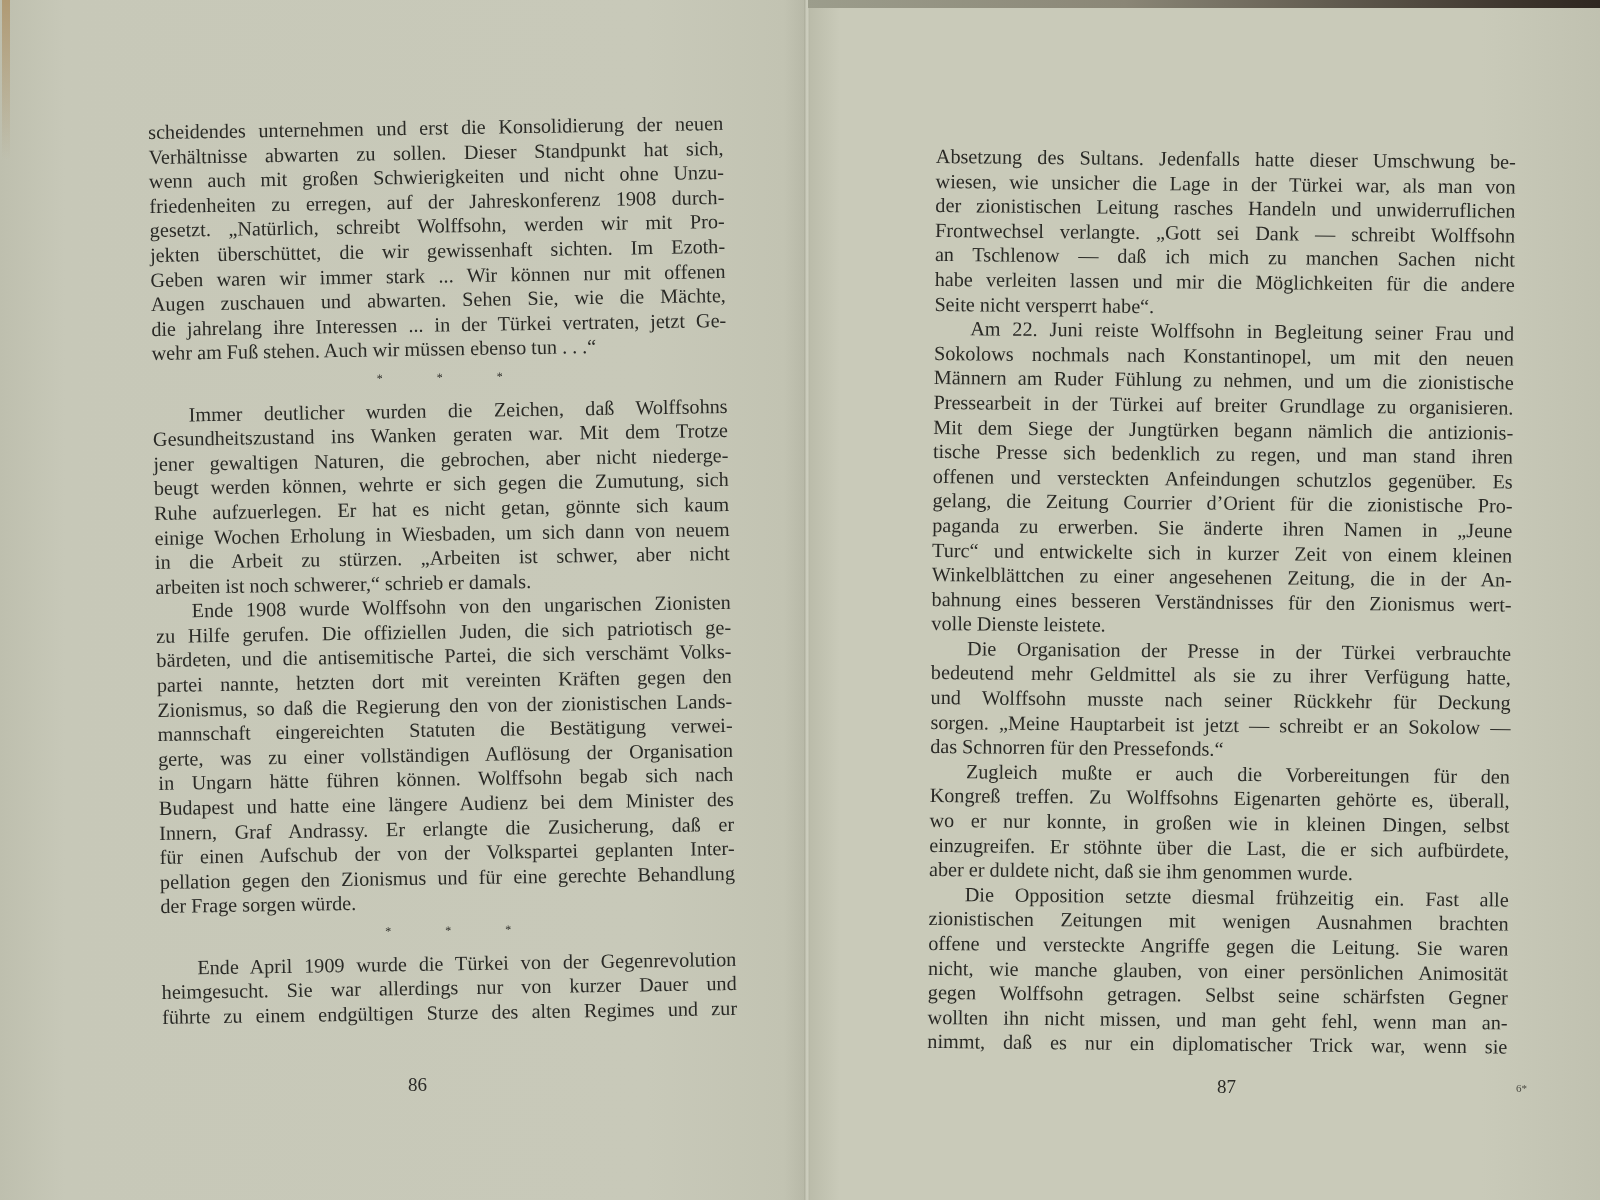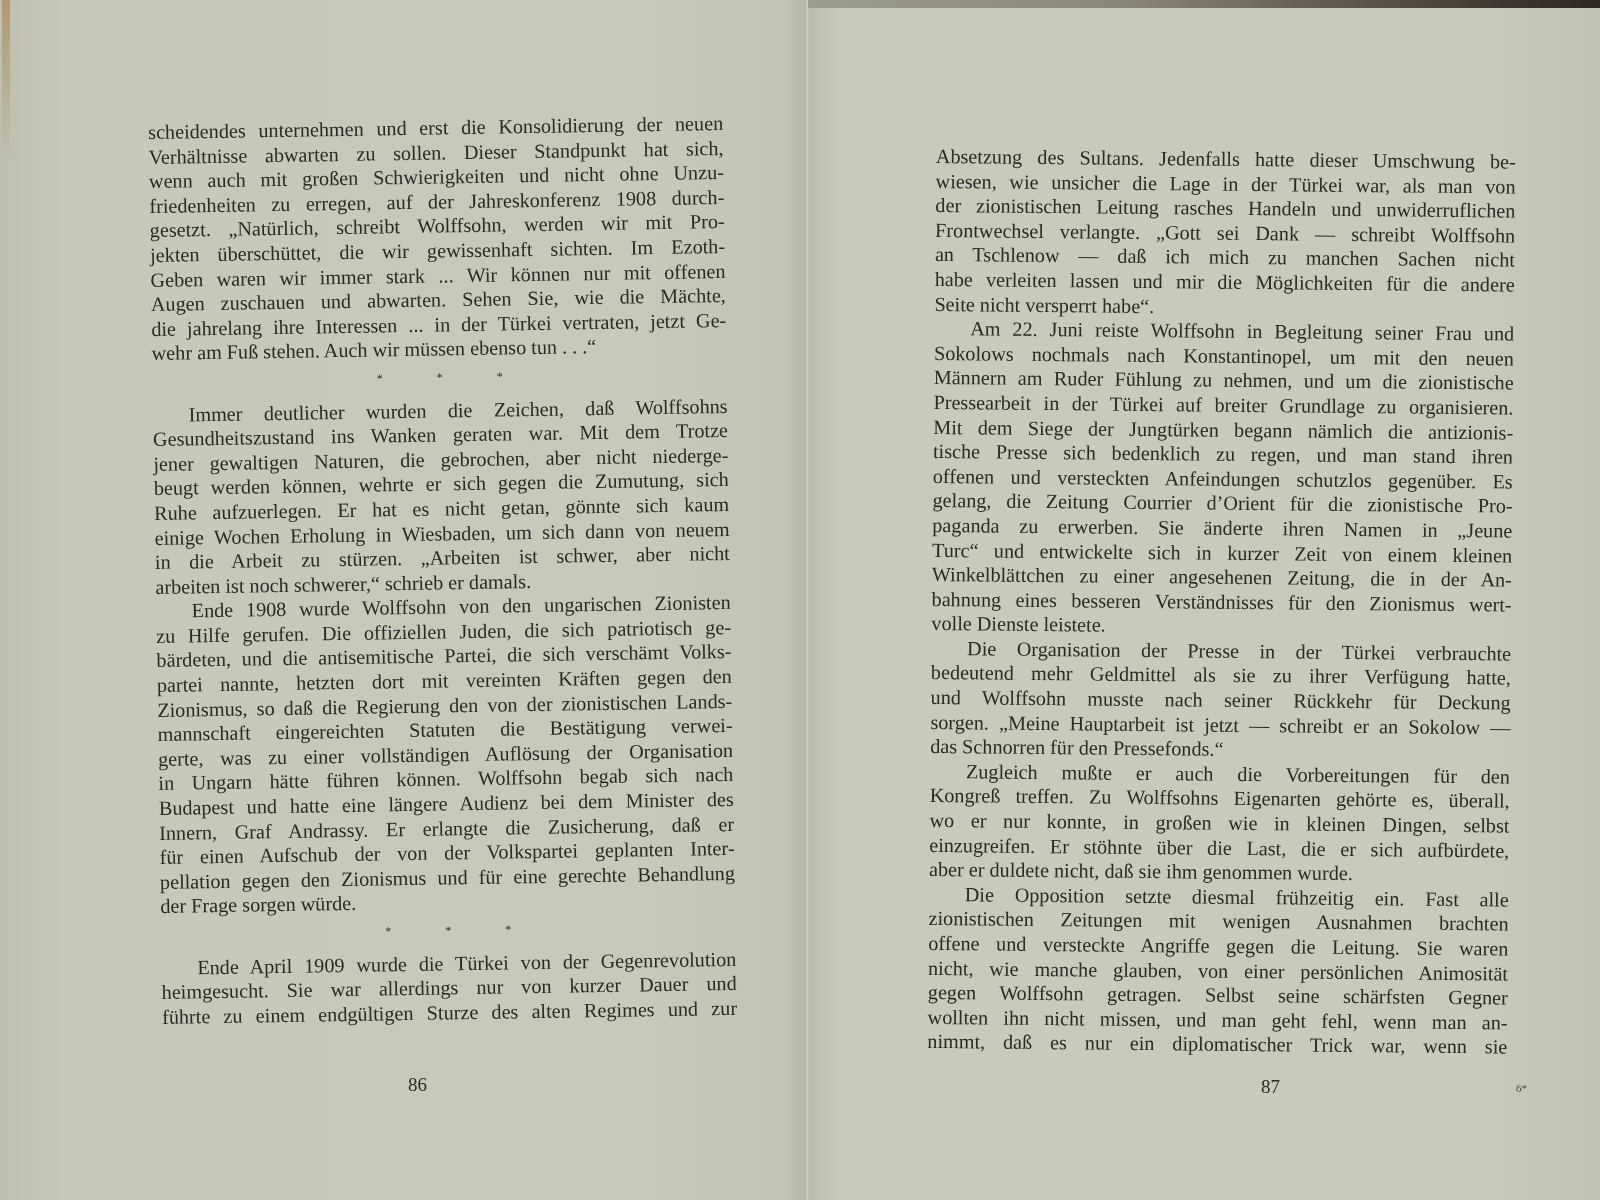--- a/index.html
+++ b/index.html
@@ -44,21 +44,21 @@
     .line.last { text-align-last: left; }
     .line.indent { padding-left: 36px; }
     .stars {
       display: flex; justify-content: center; gap: 54px;
       font-size: 12px; height: 24.6px; line-height: 24.6px; margin: 4px 0 8px 0;
     }
     .folio {
       position: absolute; font-size: 19px; font-family: Liberation Serif, serif;
     }
     .folio-left { left: 408px; top: 1074px; }
-    .folio-right { left: 1217px; top: 1076px; margin-left: 44px; }
+    .folio-right { left: 1217px; top: 1076px; }
     .signature { position: absolute; left: 1516px; top: 1082px; font-size: 11px; color: #4a4a42; }
   </style>
 </head>
 <body>
 
 <div class="page page-left"></div>
 <div class="page page-right"></div>
 <div class="gutter"></div>
 <div class="top-edge"></div>
 <div class="left-stain"></div>

